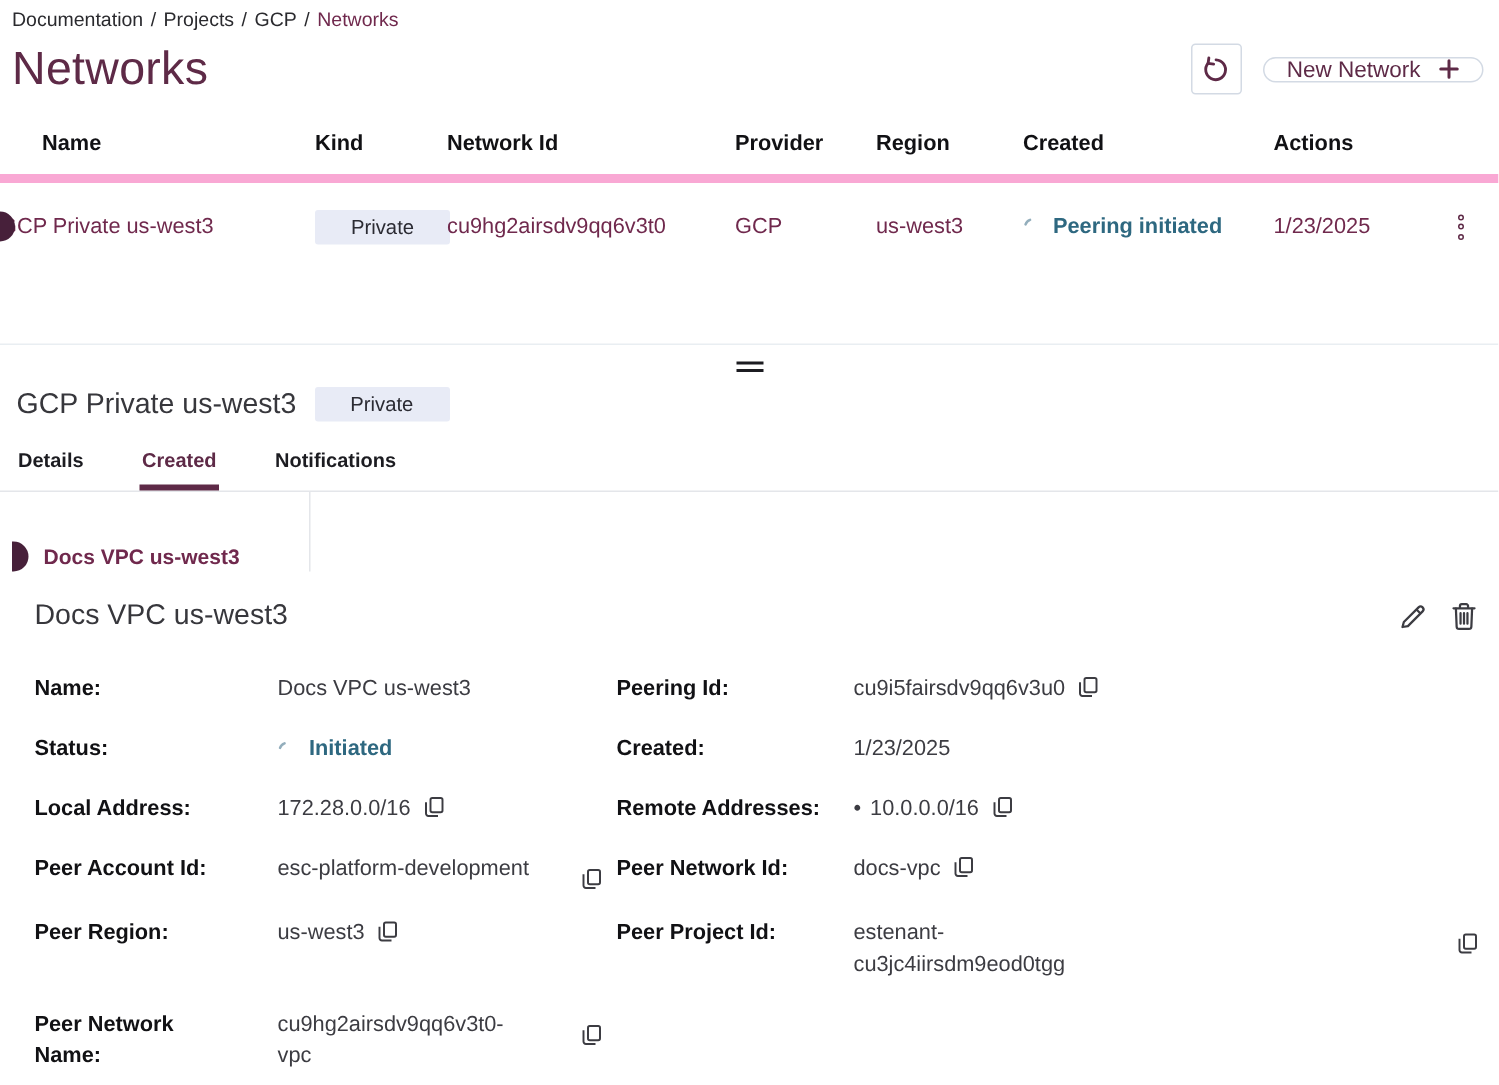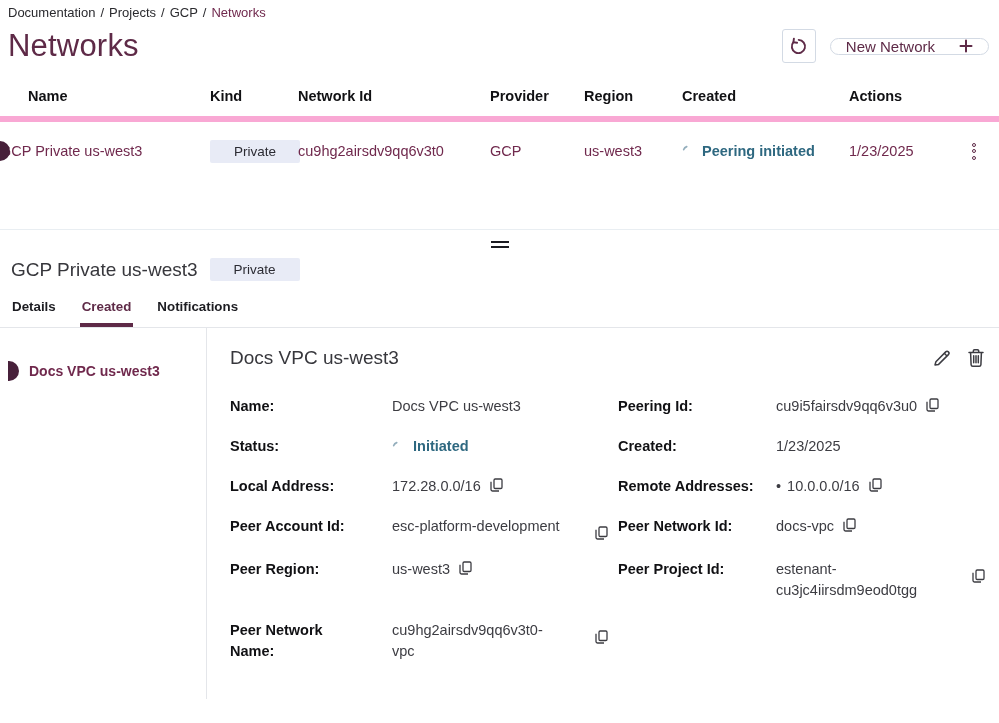--- a/index.html
+++ b/index.html
@@ -21,21 +21,21 @@
   
   .page-head { display:flex; align-items:center; justify-content:space-between; padding: 8px 10px 0 8px; }
   .page-title { font-size: 31px; font-weight: 500; color: #5e2a47; margin: 0; letter-spacing: .2px; }
   .head-actions { display:flex; align-items:center; gap: 14px; }
   .icon-btn {
     width: 34px; height: 34px; border: 1px solid #d3dae4; border-radius: 3px;
     background: #fff; color: #5e2a47; display:flex; align-items:center; justify-content:center; padding:0;
   }
   .btn-outline-light {
     height: 17px; border: 1px solid #d3dae4; border-radius: 13px; background: #fff;
-    color: #5e2a47; font-size: 15px; display:flex; align-items:center; gap: 24px; padding: 0 15px;
+    color: #5e2a47; font-size: 15px; display:flex; align-items:center; gap: 12px; padding: 0 15px;
   }
 
   
   .nettable { margin-top: 16px; }
   .trow { display:grid; grid-template-columns: 210px 88px 192px 94px 98px 167px 89px 1fr; align-items:center; }
   .thead { border-bottom: 6px solid #f9a8d4; }
   .thead > div { font-weight: bold; font-size: 14.5px; color:#111114; padding: 8px 6px 12px 0; }
   .thead > div:first-child { padding-left: 28px; }
   .tbody { position: relative; height: 58px; font-size: 14.5px; color: #70294d; }
   .tbody > div { padding-right: 6px; }
@@ -64,26 +64,26 @@
   .panel-head { display:flex; align-items:center; justify-content:space-between; padding: 8px 26px 0 11px; }
   .panel-left { display:flex; align-items:center; gap: 12px; }
   .panel-title { font-size: 19px; font-weight: 400; color: #37373c; margin:0; }
   .panel-right { display:flex; align-items:center; gap: 20px; }
   .btn-outline-accent {
     height: 34px; border: 1px solid #5e2a47; border-radius: 2px; background:#fff;
     color: #5e2a47; font-size: 15px; display:flex; align-items:center; gap: 11px; padding: 0 16px;
   }
 
   
-  .tabs { display:flex; gap: 22px; padding: 18px 0 0 10px; border-bottom: 1px solid #e4e6ea; font-size: 15px; }
+  .tabs { display:flex; gap: 35px; padding: 18px 0 0 10px; border-bottom: 1px solid #e4e6ea; font-size: 15px; }
   .tab { font-weight: bold; color:#1c1c21; padding: 0 2px 9px 2px; border-bottom: 4px solid transparent; background:none; border-top:none; border-left:none; border-right:none; }
   .tab.active { color:#5e2a47; border-bottom-color:#5e2a47; }
 
   
-  .content { display:flex; height: 371px; }
+  .content { display:flex; height: 371px; flex-direction: column; }
   .side { width: 207px; flex-shrink:0; border-right: 1px solid #e4e6ea; padding-top: 33px; }
   .peer-item { display:flex; align-items:center; gap:10px; padding-left: 8px; color:#70294d; font-weight:bold; font-size:14px; cursor:pointer; }
   .peer-item .leaf2 { width:11px; height:20px; background:#47203a; border-radius:0 10px 10px 0; flex-shrink:0; }
 
   .main { flex:1; padding: 19px 14px 0 23px; }
   .detail-head { display:flex; align-items:center; justify-content:space-between; margin-bottom: 27px; }
   .detail-title { font-size: 19px; font-weight: 400; color:#37373c; margin:0; }
   .detail-icons { display:flex; align-items:center; gap: 15px; }
   .tool-btn { background:none; border:none; padding:0; color:#3c3c42; display:flex; }
 

